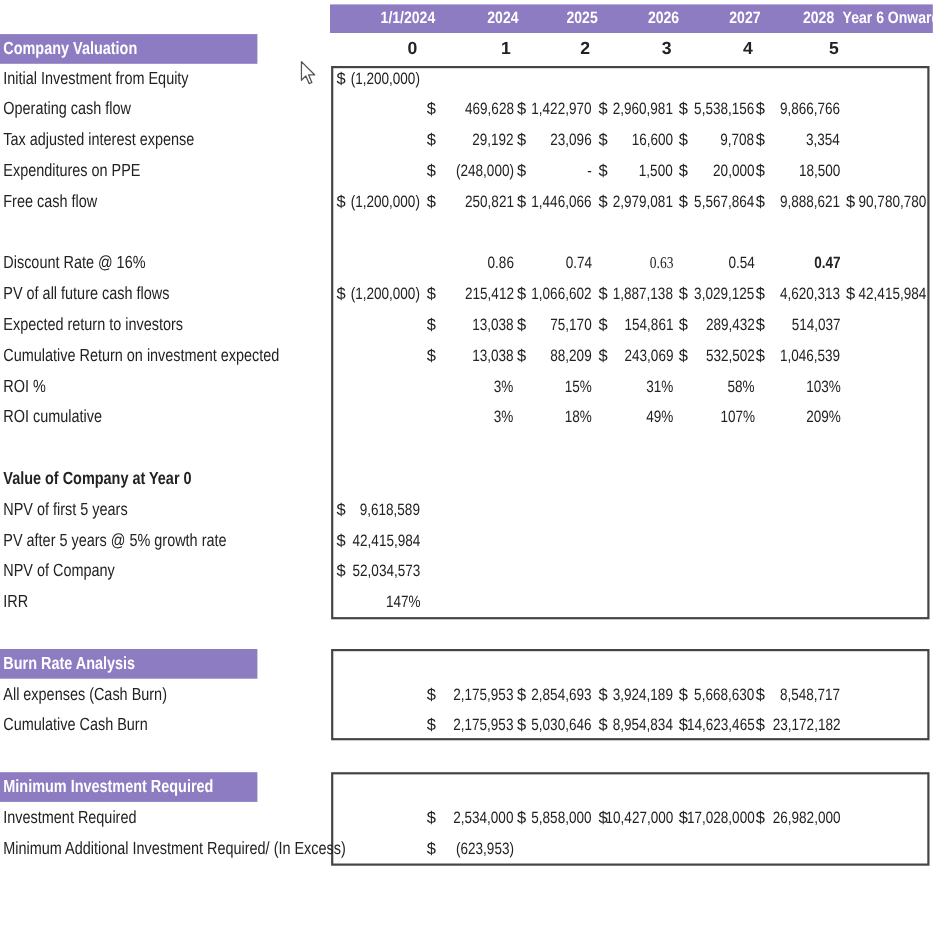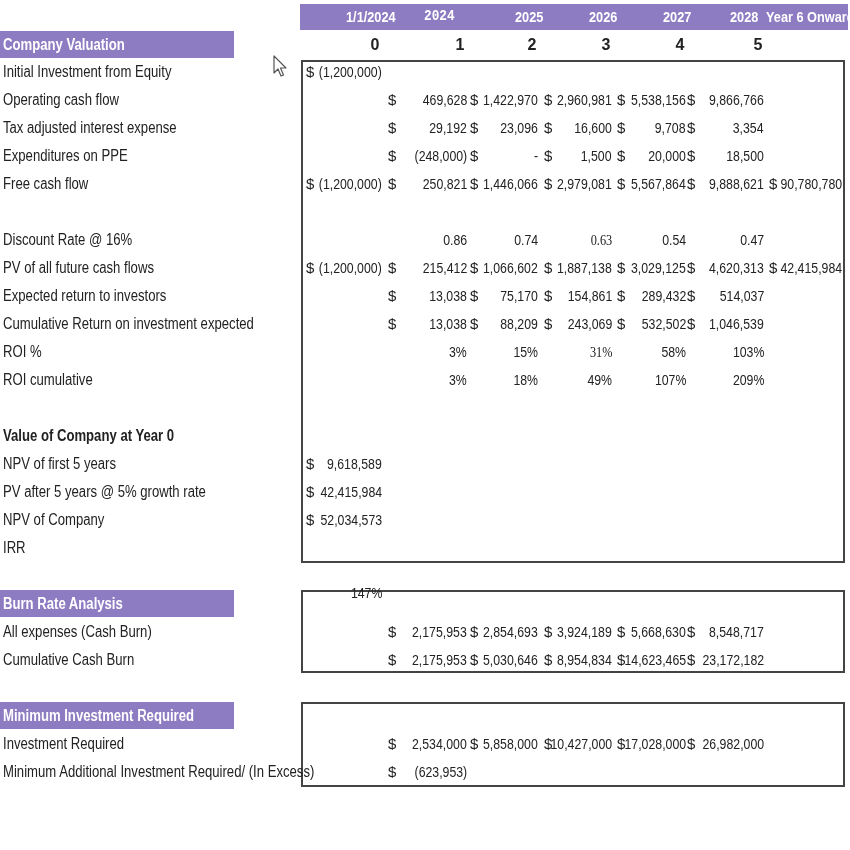--- a/index.html
+++ b/index.html
@@ -23,21 +23,21 @@
   .cell .num { position:absolute; right:0; top:0; }
   .cursor { position:absolute; left:273px; top:55px; width:16px; height:24px; }
   .sq { display:inline-block; transform:scaleX(0.82); transform-origin:right center; }
   .sql { display:inline-block; transform:scaleX(0.85); transform-origin:left center; }
 </style>
 </head>
 <body>
 
 <div class="hdr-bar"></div>
 <div class="hdr-cell" style="left:340px;width:70px;"><span class="sql">1/1/2024</span></div>
-<div class="hdr-cell" style="left:407px;width:70px;font-family:Liberation Mono, monospace;"><span class="sql">2024</span></div>
+<div class="hdr-cell" style="left:425px;width:70px;"><span class="sql">2024</span></div>
 <div class="hdr-cell" style="left:497px;width:70px;"><span class="sql">2025</span></div>
 <div class="hdr-cell" style="left:571px;width:70px;"><span class="sql">2026</span></div>
 <div class="hdr-cell" style="left:645px;width:70px;"><span class="sql">2027</span></div>
 <div class="hdr-cell" style="left:722px;width:50px;"><span class="sql">2028</span></div>
 <div class="hdr-cell" style="left:766px;width:90px;text-align:left;"><span class="sql">Year 6 Onwards</span></div>
 
 <div class="idx-cell" style="left:355px;width:40px;">0</div>
 <div class="idx-cell" style="left:440px;width:40px;">1</div>
 <div class="idx-cell" style="left:512px;width:40px;">2</div>
 <div class="idx-cell" style="left:586px;width:40px;">3</div>
@@ -167,21 +167,21 @@
     </div>
     <div class="cell" style="top:226px;left:470px;width:68px;">
       <span class="num"><span class="sq">0.74</span></span>
     </div>
     <div class="cell" style="top:226px;left:544px;width:68px;font-family:Liberation Serif, serif;">
       <span class="num"><span class="sq">0.63</span></span>
     </div>
     <div class="cell" style="top:226px;left:617px;width:69px;">
       <span class="num"><span class="sq">0.54</span></span>
     </div>
-    <div class="cell" style="top:226px;left:687px;width:77px;">
+    <div class="cell" style="top:226px;left:687px;width:77px;font-weight:bold;">
       <span class="num"><span class="sq">0.47</span></span>
     </div>
     <div class="row-label" style="top:254px;">PV of all future cash flows</div>
     <div class="cell" style="top:254px;left:306px;width:76px;">
       <span class="dol">$</span>
       <span class="num"><span class="sq">(1,200,000)</span></span>
     </div>
     <div class="cell" style="top:254px;left:388px;width:79px;">
       <span class="dol">$</span>
       <span class="num"><span class="sq">215,412</span></span>
@@ -248,21 +248,21 @@
       <span class="dol">$</span>
       <span class="num"><span class="sq">1,046,539</span></span>
     </div>
     <div class="row-label" style="top:338px;">ROI %</div>
     <div class="cell" style="top:338px;left:388px;width:79px;">
       <span class="num"><span class="sq">3%</span></span>
     </div>
     <div class="cell" style="top:338px;left:470px;width:68px;">
       <span class="num"><span class="sq">15%</span></span>
     </div>
-    <div class="cell" style="top:338px;left:544px;width:68px;font-family:Liberation Serif, serif;">
+    <div class="cell" style="top:338px;left:544px;width:68px;">
       <span class="num"><span class="sq">31%</span></span>
     </div>
     <div class="cell" style="top:338px;left:617px;width:69px;">
       <span class="num"><span class="sq">58%</span></span>
     </div>
     <div class="cell" style="top:338px;left:687px;width:77px;text-decoration:underline;">
       <span class="num"><span class="sq">103%</span></span>
     </div>
     <div class="row-label" style="top:366px;">ROI cumulative</div>
     <div class="cell" style="top:366px;left:388px;width:79px;">
@@ -290,21 +290,21 @@
     <div class="cell" style="top:478px;left:306px;width:76px;">
       <span class="dol">$</span>
       <span class="num"><span class="sq">42,415,984</span></span>
     </div>
     <div class="row-label" style="top:506px;">NPV of Company</div>
     <div class="cell" style="top:506px;left:306px;width:76px;">
       <span class="dol">$</span>
       <span class="num"><span class="sq">52,034,573</span></span>
     </div>
     <div class="row-label" style="top:534px;">IRR</div>
-    <div class="cell" style="top:534px;left:306px;width:76px;margin-top:45px;">
+    <div class="cell" style="top:534px;left:306px;width:76px;">
       <span class="num"><span class="sq">147%</span></span>
     </div>
     <div class="row-label" style="top:618px;">All expenses (Cash Burn)</div>
     <div class="cell" style="top:618px;left:388px;width:79px;">
       <span class="dol">$</span>
       <span class="num"><span class="sq">2,175,953</span></span>
     </div>
     <div class="cell" style="top:618px;left:470px;width:68px;">
       <span class="dol">$</span>
       <span class="num"><span class="sq">2,854,693</span></span>

